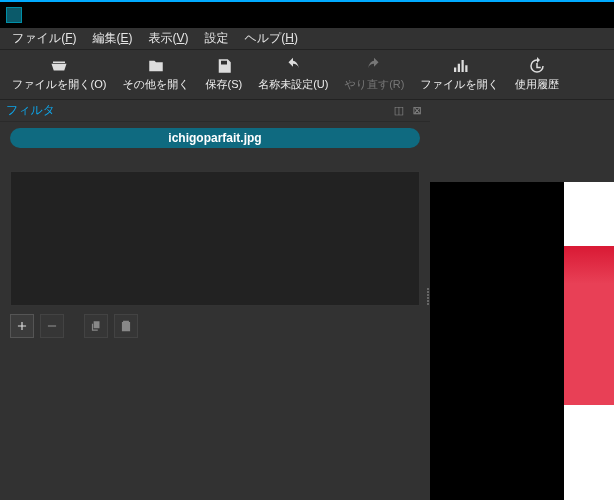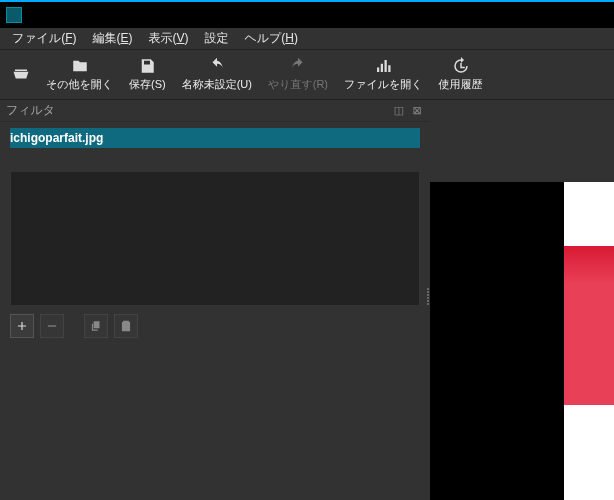--- a/index.html
+++ b/index.html
@@ -12,25 +12,25 @@
   .mnemonic { text-decoration: underline; }
   .toolbar { background: #323232; height: 50px; display: flex; align-items: center; padding: 0 4px; border-bottom: 1px solid #222; }
   .tool-btn { display: flex; flex-direction: column; align-items: center; justify-content: center; padding: 2px 8px; color: #eee; font-size: 11px; cursor: pointer; white-space: nowrap; }
   .tool-btn.disabled { color: #777; }
   .tool-icon { width: 18px; height: 18px; margin-bottom: 2px; display:flex; align-items:center; justify-content:center; }
   .tool-icon svg { width: 18px; height: 18px; fill: #ddd; }
   .tool-btn.disabled .tool-icon svg { fill: #777; }
   .content { display: flex; height: calc(500px - 28px - 22px - 50px); }
   .panel-left { width: 430px; background: #323232; display: flex; flex-direction: column; }
   .panel-head { height: 22px; display:flex; align-items:center; padding:0 6px; background:#323232; border-bottom:1px solid #2a2a2a; justify-content:space-between;}
-  .panel-head-title { font-size:12px; color:#a3a3a3; }
+  .panel-head-title { font-size:12px; color:#0ea5e9; }
   .panel-head-icons { display:flex; gap:4px; }
   .panel-head-icons span { width:14px; height:14px; display:flex; align-items:center; justify-content:center; color:#888; font-size:11px; cursor:pointer;}
   .panel-body { flex:1; padding:6px 10px; }
-  .source-bar { background:#0f6a80; color:#fff; font-size:12px; font-weight:bold; padding:3px 0; margin-bottom:23px; }
+  .source-bar { background:#0f6a80; color:#fff; font-size:12px; font-weight:bold; text-align:center; padding:3px 0; margin-bottom:23px;border-radius:10px; }
   .filters-area { background:#222; height:135px; border:1px solid #333; }
   .filters-btns { display:flex; gap:6px; margin-top:8px; }
   .small-btn { width:24px; height:24px; background:#3b3b3b; border:1px solid #555; display:flex; align-items:center; justify-content:center; cursor:pointer; }
   .small-btn.disabled { opacity:0.5; cursor:default; }
   .small-btn svg { width:14px; height:14px; fill:#ddd; }
   .panel-right { flex:1; background:#323232; position:relative; }
   .preview { position:absolute; top:82px; left:0; width:184px; height:318px; background:#000; display:flex; }
   .preview-img { width:50px; margin-left:auto; background: linear-gradient(to bottom,#fff 0%, #fff 20%, #d91934 20%, #e84056 32%, #e84056 70%, #fff 70%, #fff 100%); }
   .resize-handle { position:absolute; left:-3px; top:50%; transform:translateY(-50%); width:3px; height:24px; display:flex; flex-direction:column; gap:1px;}
   .resize-handle div{ width:2px; height:2px; background:#666;}
@@ -50,20 +50,21 @@
   <div class="menubar-item"><span>ヘルプ</span>(<span class="mnemonic">H</span>)</div>
 </div>
 
 <div class="toolbar">
   <div class="tool-btn">
     <span class="tool-icon">
         <svg viewBox="0 0 24 24">
           <path d="M4 6h16v2H4zM2 9h20l-3 9H5z"></path>
         </svg>
       </span>
+    <span>ファイルを開く(O)</span>
   </div>
   <div class="tool-btn">
     <span class="tool-icon">
         <svg viewBox="0 0 24 24">
           <path d="M3 5h7l2 2h9v12H3z"></path>
         </svg>
       </span>
     <span>その他を開く</span>
   </div>
   <div class="tool-btn">

